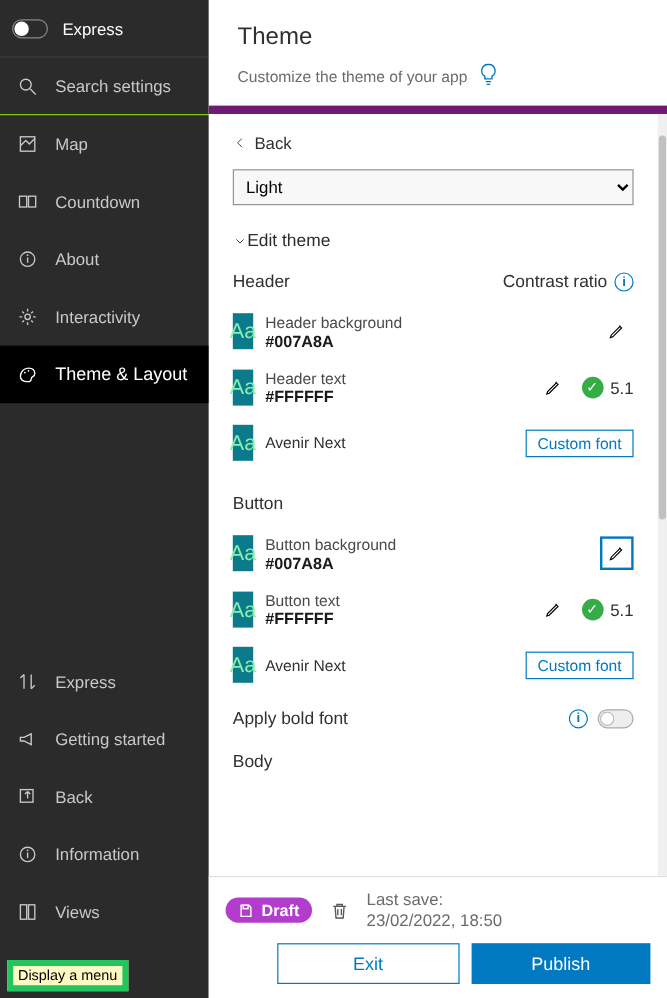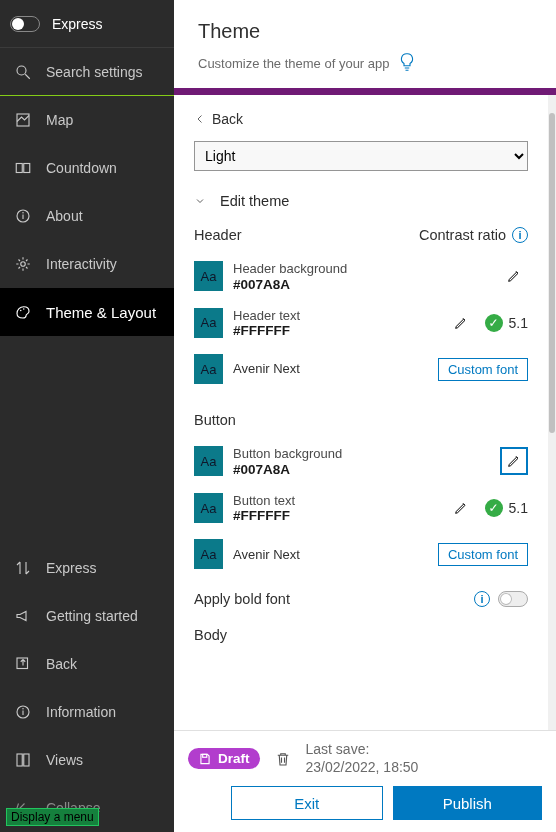--- a/index.html
+++ b/index.html
@@ -34,30 +34,30 @@
 
 .content-wrap { flex: 1; overflow: hidden; position: relative; display:flex; }
 .content-inner { flex:1; overflow: hidden; padding: 0; }
 .scroller { height: 100%; overflow-y: auto; padding: 0 0 0 0; }
 
 .back-row { padding: 16px 20px 6px 20px; display: flex; align-items: center; gap: 6px; color: #303030; cursor: pointer; }
 .back-row svg { width: 12px; height: 12px; }
 
 .theme-select { margin: 8px 20px 16px 20px; width: calc(100% - 40px); height: 30px; border: 1px solid #959595; background: #f8f8f8; font-size: 14px; padding: 0 6px; }
 
-.section-toggle { display: flex; align-items: center; gap: 14px; padding: 6px 20px 14px 20px; font-size: 14.5px; color: #2b2b2b; cursor: pointer; }
+.section-toggle { display: flex; align-items: center; padding: 6px 20px 14px 20px; font-size: 14.5px; color: #2b2b2b; cursor: pointer; }
 .section-toggle svg { width: 12px; height: 12px; }
 
 .sub-header-row { display: flex; align-items: center; justify-content: space-between; padding: 4px 20px 10px 20px; }
 .sub-header-row .t { font-size: 14.5px; color: #303030; }
 .contrast { display: flex; align-items: center; gap: 6px; color: #303030; font-size: 14.5px; }
 .info-circle { width: 16px; height: 16px; border-radius: 50%; border: 1.5px solid #0079c1; color: #0079c1; font-size: 11px; display: inline-flex; align-items: center; justify-content: center; font-weight: 600; }
 
 .swatch-row { display: flex; align-items: center; padding: 8px 20px; gap: 10px; }
-.swatch { width: 29px; height: 30px; background: #0B7A8A; color: #0f172a; display: flex; align-items: center; justify-content: center; font-size: 13px; flex-shrink: 0; }
+.swatch { width: 17px; height: 30px; background: #0B7A8A; color: #86efac; display: flex; align-items: center; justify-content: center; font-size: 18px; flex-shrink: 0; }
 .swatch-labels { flex: 1; display: flex; flex-direction: column; }
 .sw-title { font-size: 13px; color: #4a4a4a; line-height: 1.2; }
 .sw-value { font-size: 13.5px; font-weight: 700; color: #1a1a1a; }
 .edit-btn { width: 28px; height: 28px; display: inline-flex; align-items: center; justify-content: center; background: #fff; cursor: pointer; }
 .edit-btn.boxed { border: 2px solid #0079c1; }
 .edit-btn svg { width: 16px; height: 16px; }
 .ratio-ind { display: flex; align-items: center; gap: 6px; }
 .check { width: 18px; height: 18px; border-radius: 50%; background: #35ac46; color: #fff; display: inline-flex; align-items: center; justify-content: center; font-size: 12px; }
 .ratio-val { font-size: 14px; color: #303030; }
 .custom-font { border: 1px solid #0079c1; color: #0079c1; background: #fff; padding: 3px 9px; font-size: 13px; cursor: pointer; }
@@ -77,21 +77,21 @@
 .footer-bottom { display: flex; gap: 10px; padding-left: 43px; }
 .btn { flex: 1; height: 34px; font-size: 15px; cursor: pointer; border: none; }
 .btn-exit { background: #fff; color: #0079c1; border: 1px solid #0079c1; }
 .btn-publish { background: #0079c1; color: #fff; }
 
 
 .scrollbar-fake { width: 8px; background: #f0f0f0; position: relative; }
 .scrollbar-thumb { position: absolute; left: 1px; width: 6px; background: #c0c0c0; border-radius: 3px; top: 18px; height: 320px; }
 
 
-.tooltip { position: absolute; left: 6px; bottom: 6px; background: #15803d; border: 1px solid #22c55e; font-size: 12px; padding: 1px 4px; color: #000; z-index: 50; }
+.tooltip { position: absolute; left: 6px; bottom: 6px; background: #fef9c3; border: 5px solid #22c55e; font-size: 12px; padding: 1px 4px; color: #000; z-index: 50; }
 
 .stroke { stroke: currentColor; fill: none; stroke-width: 1.5; }
 </style>
 </head>
 <body>
 
 <div class="app">
 
   <div class="sidebar">
     <div class="sidebar-top">

